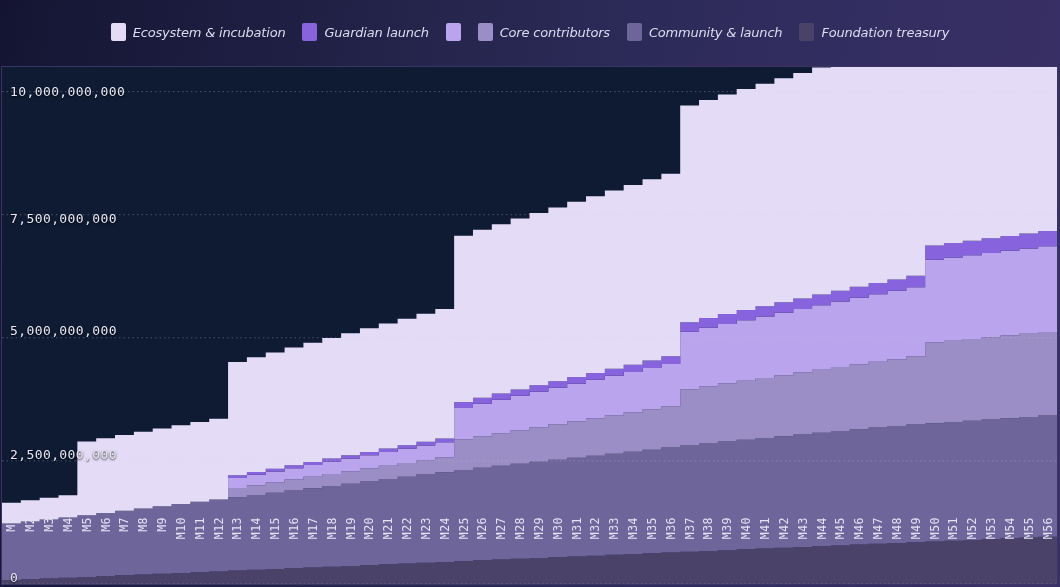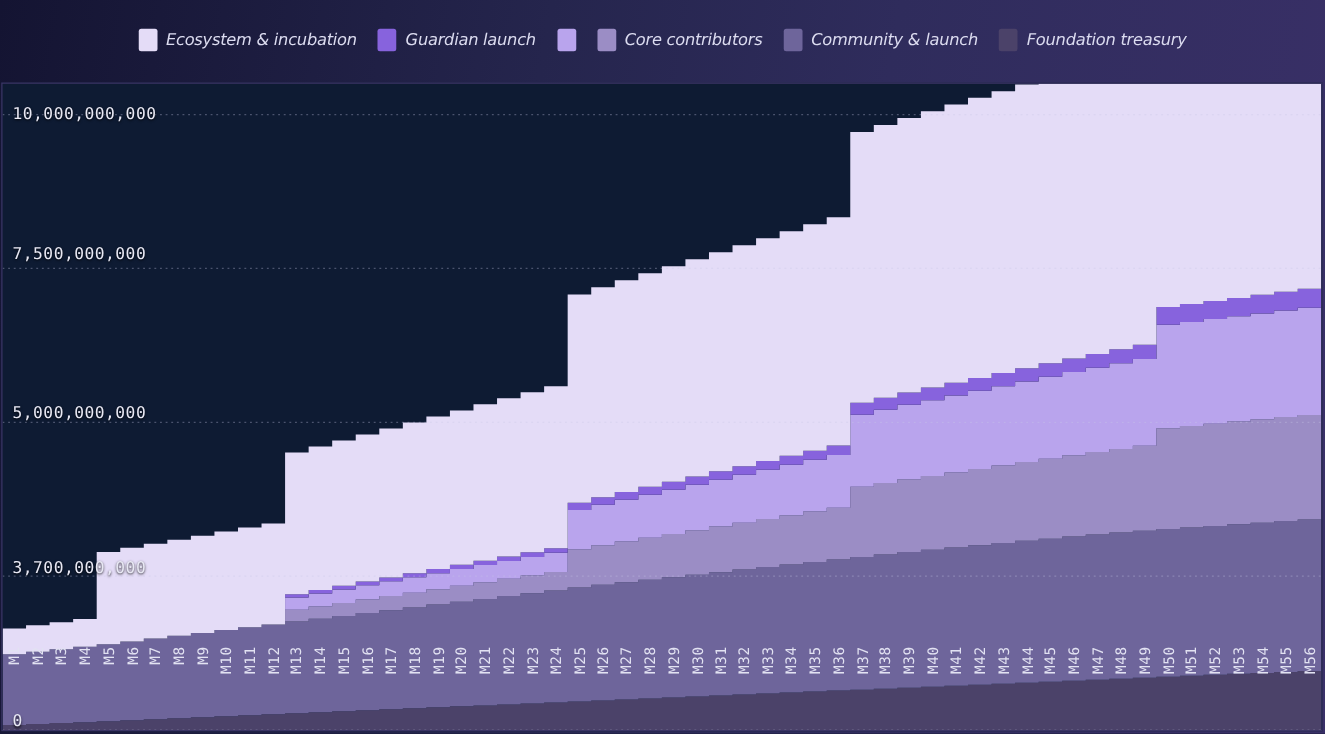--- a/index.html
+++ b/index.html
@@ -82,23 +82,23 @@
           <path d="M0.00,456.44 L18.84,456.44 L18.84,454.42 L37.68,454.42 L37.68,452.40 L56.52,452.40 L56.52,450.38 L75.36,450.38 L75.36,448.36 L94.20,448.36 L94.20,446.10 L113.04,446.10 L113.04,443.83 L131.88,443.83 L131.88,441.57 L150.71,441.57 L150.71,439.30 L169.55,439.30 L169.55,437.04 L188.39,437.04 L188.39,434.77 L207.23,434.77 L207.23,432.51 L226.07,432.51 L226.07,432.51 L226.07,408.33 L244.91,408.33 L244.91,404.98 L263.75,404.98 L263.75,401.64 L282.59,401.64 L282.59,398.29 L301.43,398.29 L301.43,394.94 L320.27,394.94 L320.27,391.59 L339.11,391.59 L339.11,388.24 L357.95,388.24 L357.95,384.89 L376.79,384.89 L376.79,381.55 L395.63,381.55 L395.63,378.20 L414.46,378.20 L414.46,374.85 L433.30,374.85 L433.30,371.50 L452.14,371.50 L452.14,371.50 L452.14,335.11 L470.98,335.11 L470.98,330.73 L489.82,330.73 L489.82,326.60 L508.66,326.60 L508.66,322.46 L527.50,322.46 L527.50,318.32 L546.34,318.32 L546.34,314.19 L565.18,314.19 L565.18,310.05 L584.02,310.05 L584.02,305.92 L602.86,305.92 L602.86,301.78 L621.70,301.78 L621.70,297.64 L640.54,297.64 L640.54,293.51 L659.38,293.51 L659.38,289.37 L678.21,289.37 L678.21,289.37 L678.21,255.25 L697.05,255.25 L697.05,251.11 L715.89,251.11 L715.89,246.98 L734.73,246.98 L734.73,243.09 L753.57,243.09 L753.57,239.20 L772.41,239.20 L772.41,235.31 L791.25,235.31 L791.25,231.42 L810.09,231.42 L810.09,227.53 L828.93,227.53 L828.93,223.64 L847.77,223.64 L847.77,219.75 L866.61,219.75 L866.61,216.11 L885.45,216.11 L885.45,212.46 L904.29,212.46 L904.29,208.82 L923.13,208.82 L923.13,208.82 L923.13,178.54 L941.96,178.54 L941.96,176.12 L960.80,176.12 L960.80,173.71 L979.64,173.71 L979.64,171.30 L998.48,171.30 L998.48,168.89 L1017.32,168.89 L1017.32,166.47 L1036.16,166.47 L1036.16,164.06 L1055.00,164.06 L1055.00,179.23 L1036.16,179.23 L1036.16,181.49 L1017.32,181.49 L1017.32,183.76 L998.48,183.76 L998.48,186.02 L979.64,186.02 L979.64,188.29 L960.80,188.29 L960.80,190.55 L941.96,190.55 L941.96,192.82 L923.13,192.82 L923.13,220.19 L923.13,220.19 L904.29,220.19 L904.29,223.69 L885.45,223.69 L885.45,227.18 L866.61,227.18 L866.61,230.68 L847.77,230.68 L847.77,234.42 L828.93,234.42 L828.93,238.16 L810.09,238.16 L810.09,241.91 L791.25,241.91 L791.25,245.65 L772.41,245.65 L772.41,249.39 L753.57,249.39 L753.57,253.13 L734.73,253.13 L734.73,256.88 L715.89,256.88 L715.89,260.86 L697.05,260.86 L697.05,264.85 L678.21,264.85 L678.21,296.91 L678.21,296.91 L659.38,296.91 L659.38,300.89 L640.54,300.89 L640.54,304.88 L621.70,304.88 L621.70,308.87 L602.86,308.87 L602.86,312.86 L584.02,312.86 L584.02,316.85 L565.18,316.85 L565.18,320.84 L546.34,320.84 L546.34,324.82 L527.50,324.82 L527.50,328.81 L508.66,328.81 L508.66,332.80 L489.82,332.80 L489.82,336.79 L470.98,336.79 L470.98,341.02 L452.14,341.02 L452.14,375.29 L452.14,375.29 L433.30,375.29 L433.30,378.54 L414.46,378.54 L414.46,381.79 L395.63,381.79 L395.63,385.04 L376.79,385.04 L376.79,388.29 L357.95,388.29 L357.95,391.54 L339.11,391.54 L339.11,394.79 L320.27,394.79 L320.27,398.04 L301.43,398.04 L301.43,401.29 L282.59,401.29 L282.59,404.54 L263.75,404.54 L263.75,407.79 L244.91,407.79 L244.91,411.04 L226.07,411.04 L226.07,432.51 L226.07,432.51 L207.23,432.51 L207.23,434.77 L188.39,434.77 L188.39,437.04 L169.55,437.04 L169.55,439.30 L150.71,439.30 L150.71,441.57 L131.88,441.57 L131.88,443.83 L113.04,443.83 L113.04,446.10 L94.20,446.10 L94.20,448.36 L75.36,448.36 L75.36,450.38 L56.52,450.38 L56.52,452.40 L37.68,452.40 L37.68,454.42 L18.84,454.42 L18.84,456.44 L0.00,456.44 Z" fill="#8763dd" shape-rendering="geometricPrecision"></path>
           <path d="M0.00,435.76 L18.84,435.76 L18.84,433.25 L37.68,433.25 L37.68,430.73 L56.52,430.73 L56.52,428.22 L75.36,428.22 L75.36,428.22 L75.36,374.50 L94.20,374.50 L94.20,371.26 L113.04,371.26 L113.04,368.01 L131.88,368.01 L131.88,364.76 L150.71,364.76 L150.71,361.51 L169.55,361.51 L169.55,358.26 L188.39,358.26 L188.39,355.01 L207.23,355.01 L207.23,351.76 L226.07,351.76 L226.07,351.76 L226.07,295.08 L244.91,295.08 L244.91,290.26 L263.75,290.26 L263.75,285.43 L282.59,285.43 L282.59,280.61 L301.43,280.61 L301.43,275.78 L320.27,275.78 L320.27,270.96 L339.11,270.96 L339.11,266.13 L357.95,266.13 L357.95,261.31 L376.79,261.31 L376.79,256.48 L395.63,256.48 L395.63,251.66 L414.46,251.66 L414.46,246.83 L433.30,246.83 L433.30,242.01 L452.14,242.01 L452.14,242.01 L452.14,168.69 L470.98,168.69 L470.98,162.83 L489.82,162.83 L489.82,157.22 L508.66,157.22 L508.66,151.60 L527.50,151.60 L527.50,145.99 L546.34,145.99 L546.34,140.38 L565.18,140.38 L565.18,134.76 L584.02,134.76 L584.02,129.15 L602.86,129.15 L602.86,123.54 L621.70,123.54 L621.70,117.93 L640.54,117.93 L640.54,112.31 L659.38,112.31 L659.38,106.70 L678.21,106.70 L678.21,106.70 L678.21,38.60 L697.05,38.60 L697.05,32.99 L715.89,32.99 L715.89,27.38 L734.73,27.38 L734.73,22.01 L753.57,22.01 L753.57,16.64 L772.41,16.64 L772.41,11.28 L791.25,11.28 L791.25,5.91 L810.09,5.91 L810.09,0.54 L828.93,0.54 L828.93,-4.83 L847.77,-4.83 L847.77,-10.19 L866.61,-10.19 L866.61,-15.31 L885.45,-15.31 L885.45,-20.43 L904.29,-20.43 L904.29,-25.55 L923.13,-25.55 L923.13,-25.55 L923.13,-57.81 L941.96,-57.81 L941.96,-61.20 L960.80,-61.20 L960.80,-64.60 L979.64,-64.60 L979.64,-68.00 L998.48,-68.00 L998.48,-71.40 L1017.32,-71.40 L1017.32,-74.79 L1036.16,-74.79 L1036.16,-78.19 L1055.00,-78.19 L1055.00,164.06 L1036.16,164.06 L1036.16,166.47 L1017.32,166.47 L1017.32,168.89 L998.48,168.89 L998.48,171.30 L979.64,171.30 L979.64,173.71 L960.80,173.71 L960.80,176.12 L941.96,176.12 L941.96,178.54 L923.13,178.54 L923.13,208.82 L923.13,208.82 L904.29,208.82 L904.29,212.46 L885.45,212.46 L885.45,216.11 L866.61,216.11 L866.61,219.75 L847.77,219.75 L847.77,223.64 L828.93,223.64 L828.93,227.53 L810.09,227.53 L810.09,231.42 L791.25,231.42 L791.25,235.31 L772.41,235.31 L772.41,239.20 L753.57,239.20 L753.57,243.09 L734.73,243.09 L734.73,246.98 L715.89,246.98 L715.89,251.11 L697.05,251.11 L697.05,255.25 L678.21,255.25 L678.21,289.37 L678.21,289.37 L659.38,289.37 L659.38,293.51 L640.54,293.51 L640.54,297.64 L621.70,297.64 L621.70,301.78 L602.86,301.78 L602.86,305.92 L584.02,305.92 L584.02,310.05 L565.18,310.05 L565.18,314.19 L546.34,314.19 L546.34,318.32 L527.50,318.32 L527.50,322.46 L508.66,322.46 L508.66,326.60 L489.82,326.60 L489.82,330.73 L470.98,330.73 L470.98,335.11 L452.14,335.11 L452.14,371.50 L452.14,371.50 L433.30,371.50 L433.30,374.85 L414.46,374.85 L414.46,378.20 L395.63,378.20 L395.63,381.55 L376.79,381.55 L376.79,384.89 L357.95,384.89 L357.95,388.24 L339.11,388.24 L339.11,391.59 L320.27,391.59 L320.27,394.94 L301.43,394.94 L301.43,398.29 L282.59,398.29 L282.59,401.64 L263.75,401.64 L263.75,404.98 L244.91,404.98 L244.91,408.33 L226.07,408.33 L226.07,432.51 L226.07,432.51 L207.23,432.51 L207.23,434.77 L188.39,434.77 L188.39,437.04 L169.55,437.04 L169.55,439.30 L150.71,439.30 L150.71,441.57 L131.88,441.57 L131.88,443.83 L113.04,443.83 L113.04,446.10 L94.20,446.10 L94.20,448.36 L75.36,448.36 L75.36,450.38 L56.52,450.38 L56.52,452.40 L37.68,452.40 L37.68,454.42 L18.84,454.42 L18.84,456.44 L0.00,456.44 Z" fill="#e4dcf7" shape-rendering="geometricPrecision"></path>
           <line x1="0" x2="1055" y1="517" y2="517" stroke="rgba(200,200,230,0.33)" stroke-width="1" stroke-dasharray="1.5 3"></line>
           <line x1="0" x2="1055" y1="393.9047619047619" y2="393.9047619047619" stroke="rgba(200,200,230,0.33)" stroke-width="1" stroke-dasharray="1.5 3"></line>
           <line x1="0" x2="1055" y1="270.80952380952385" y2="270.80952380952385" stroke="rgba(200,200,230,0.33)" stroke-width="1" stroke-dasharray="1.5 3"></line>
           <line x1="0" x2="1055" y1="147.71428571428572" y2="147.71428571428572" stroke="rgba(200,200,230,0.33)" stroke-width="1" stroke-dasharray="1.5 3"></line>
           <line x1="0" x2="1055" y1="24.61904761904765" y2="24.61904761904765" stroke="rgba(200,200,230,0.33)" stroke-width="1" stroke-dasharray="1.5 3"></line>
         </svg>
       </div>
   <div class="ylab" style="top: 518px;">0</div>
-      <div class="ylab" style="top: 394.905px;">3,700,000,000</div>
+      <div class="ylab" style="top: 394.905px;">2,500,000,000</div>
       <div class="ylab" style="top: 271px;">5,000,000,000</div>
-      <div class="ylab" style="top: 144px;">7,500,000,000</div>
+      <div class="ylab" style="top: 159px;">7,500,000,000</div>
       <div class="ylab" style="top: 8px; margin-top: 24px;">10,000,000,000</div>
     </div>
 
   <div id="xaxis">
       <div class="xtick" style="left: 3.41964px;">M1</div>
       <div class="xtick" style="left: 22.2589px;">M2</div>
       <div class="xtick" style="left: 41.0982px;">M3</div>
       <div class="xtick" style="left: 59.9375px;">M4</div>
       <div class="xtick" style="left: 78.7768px;">M5</div>
       <div class="xtick" style="left: 97.6161px;">M6</div>

